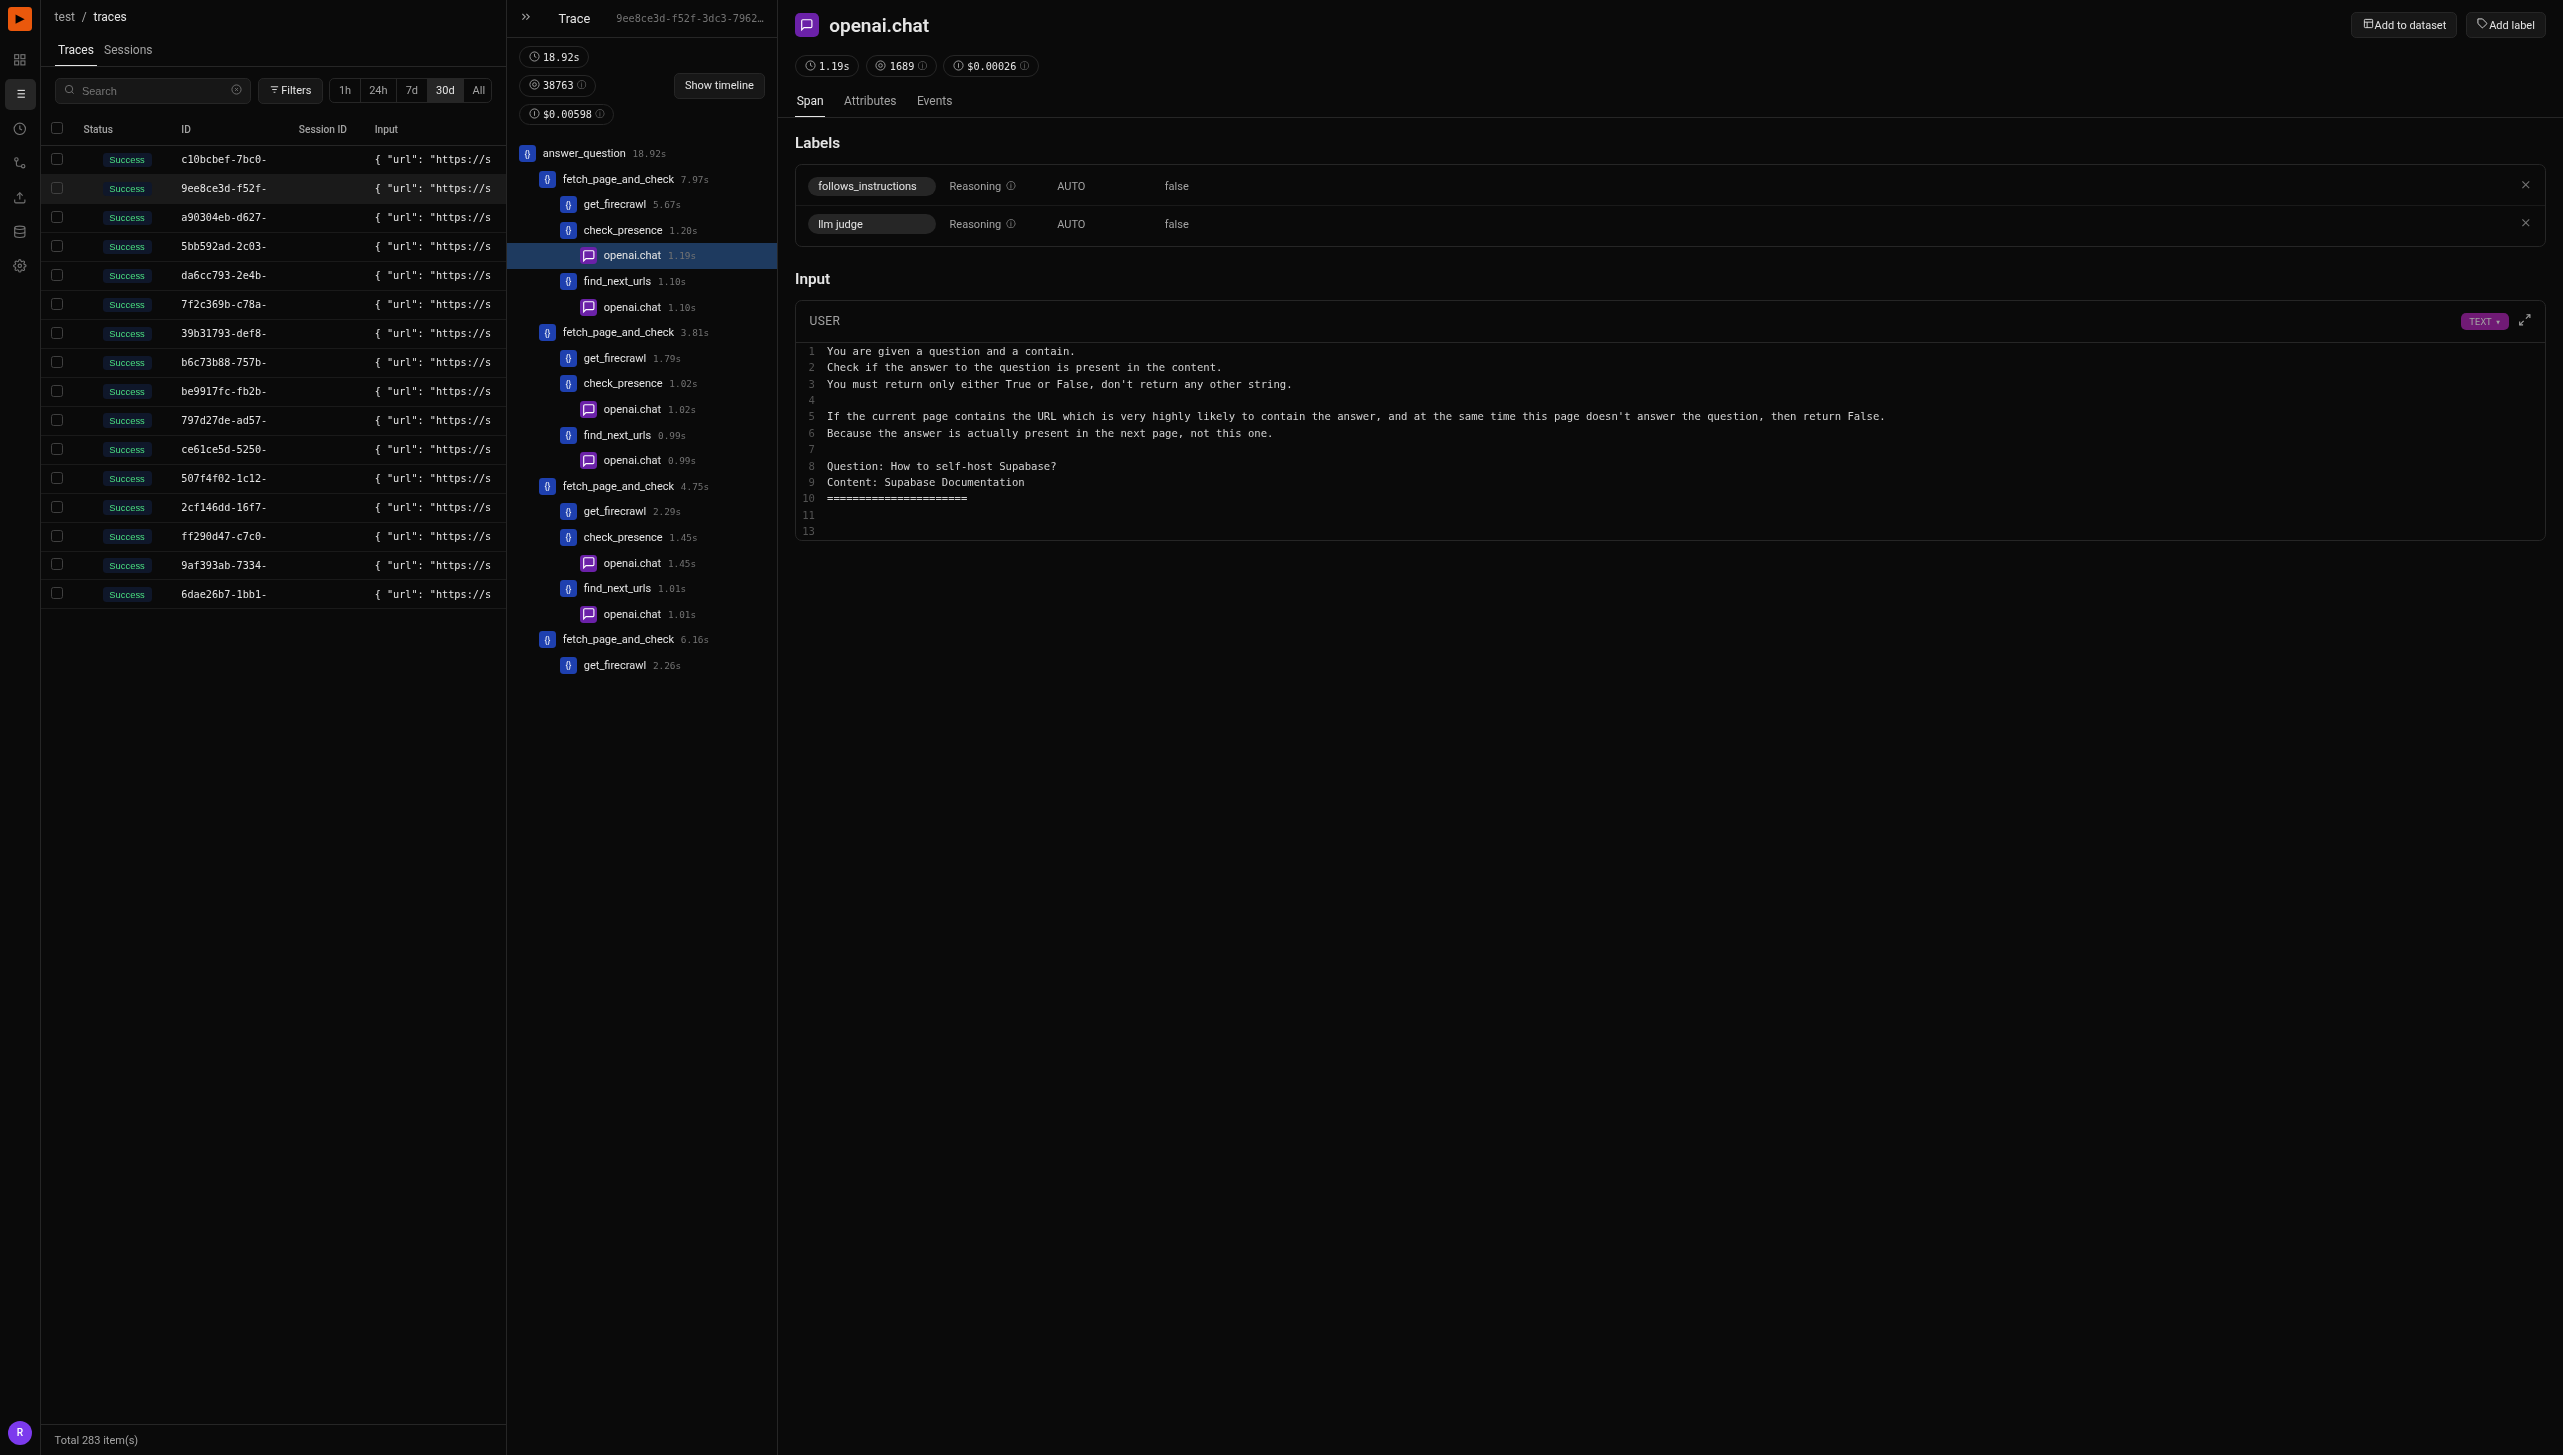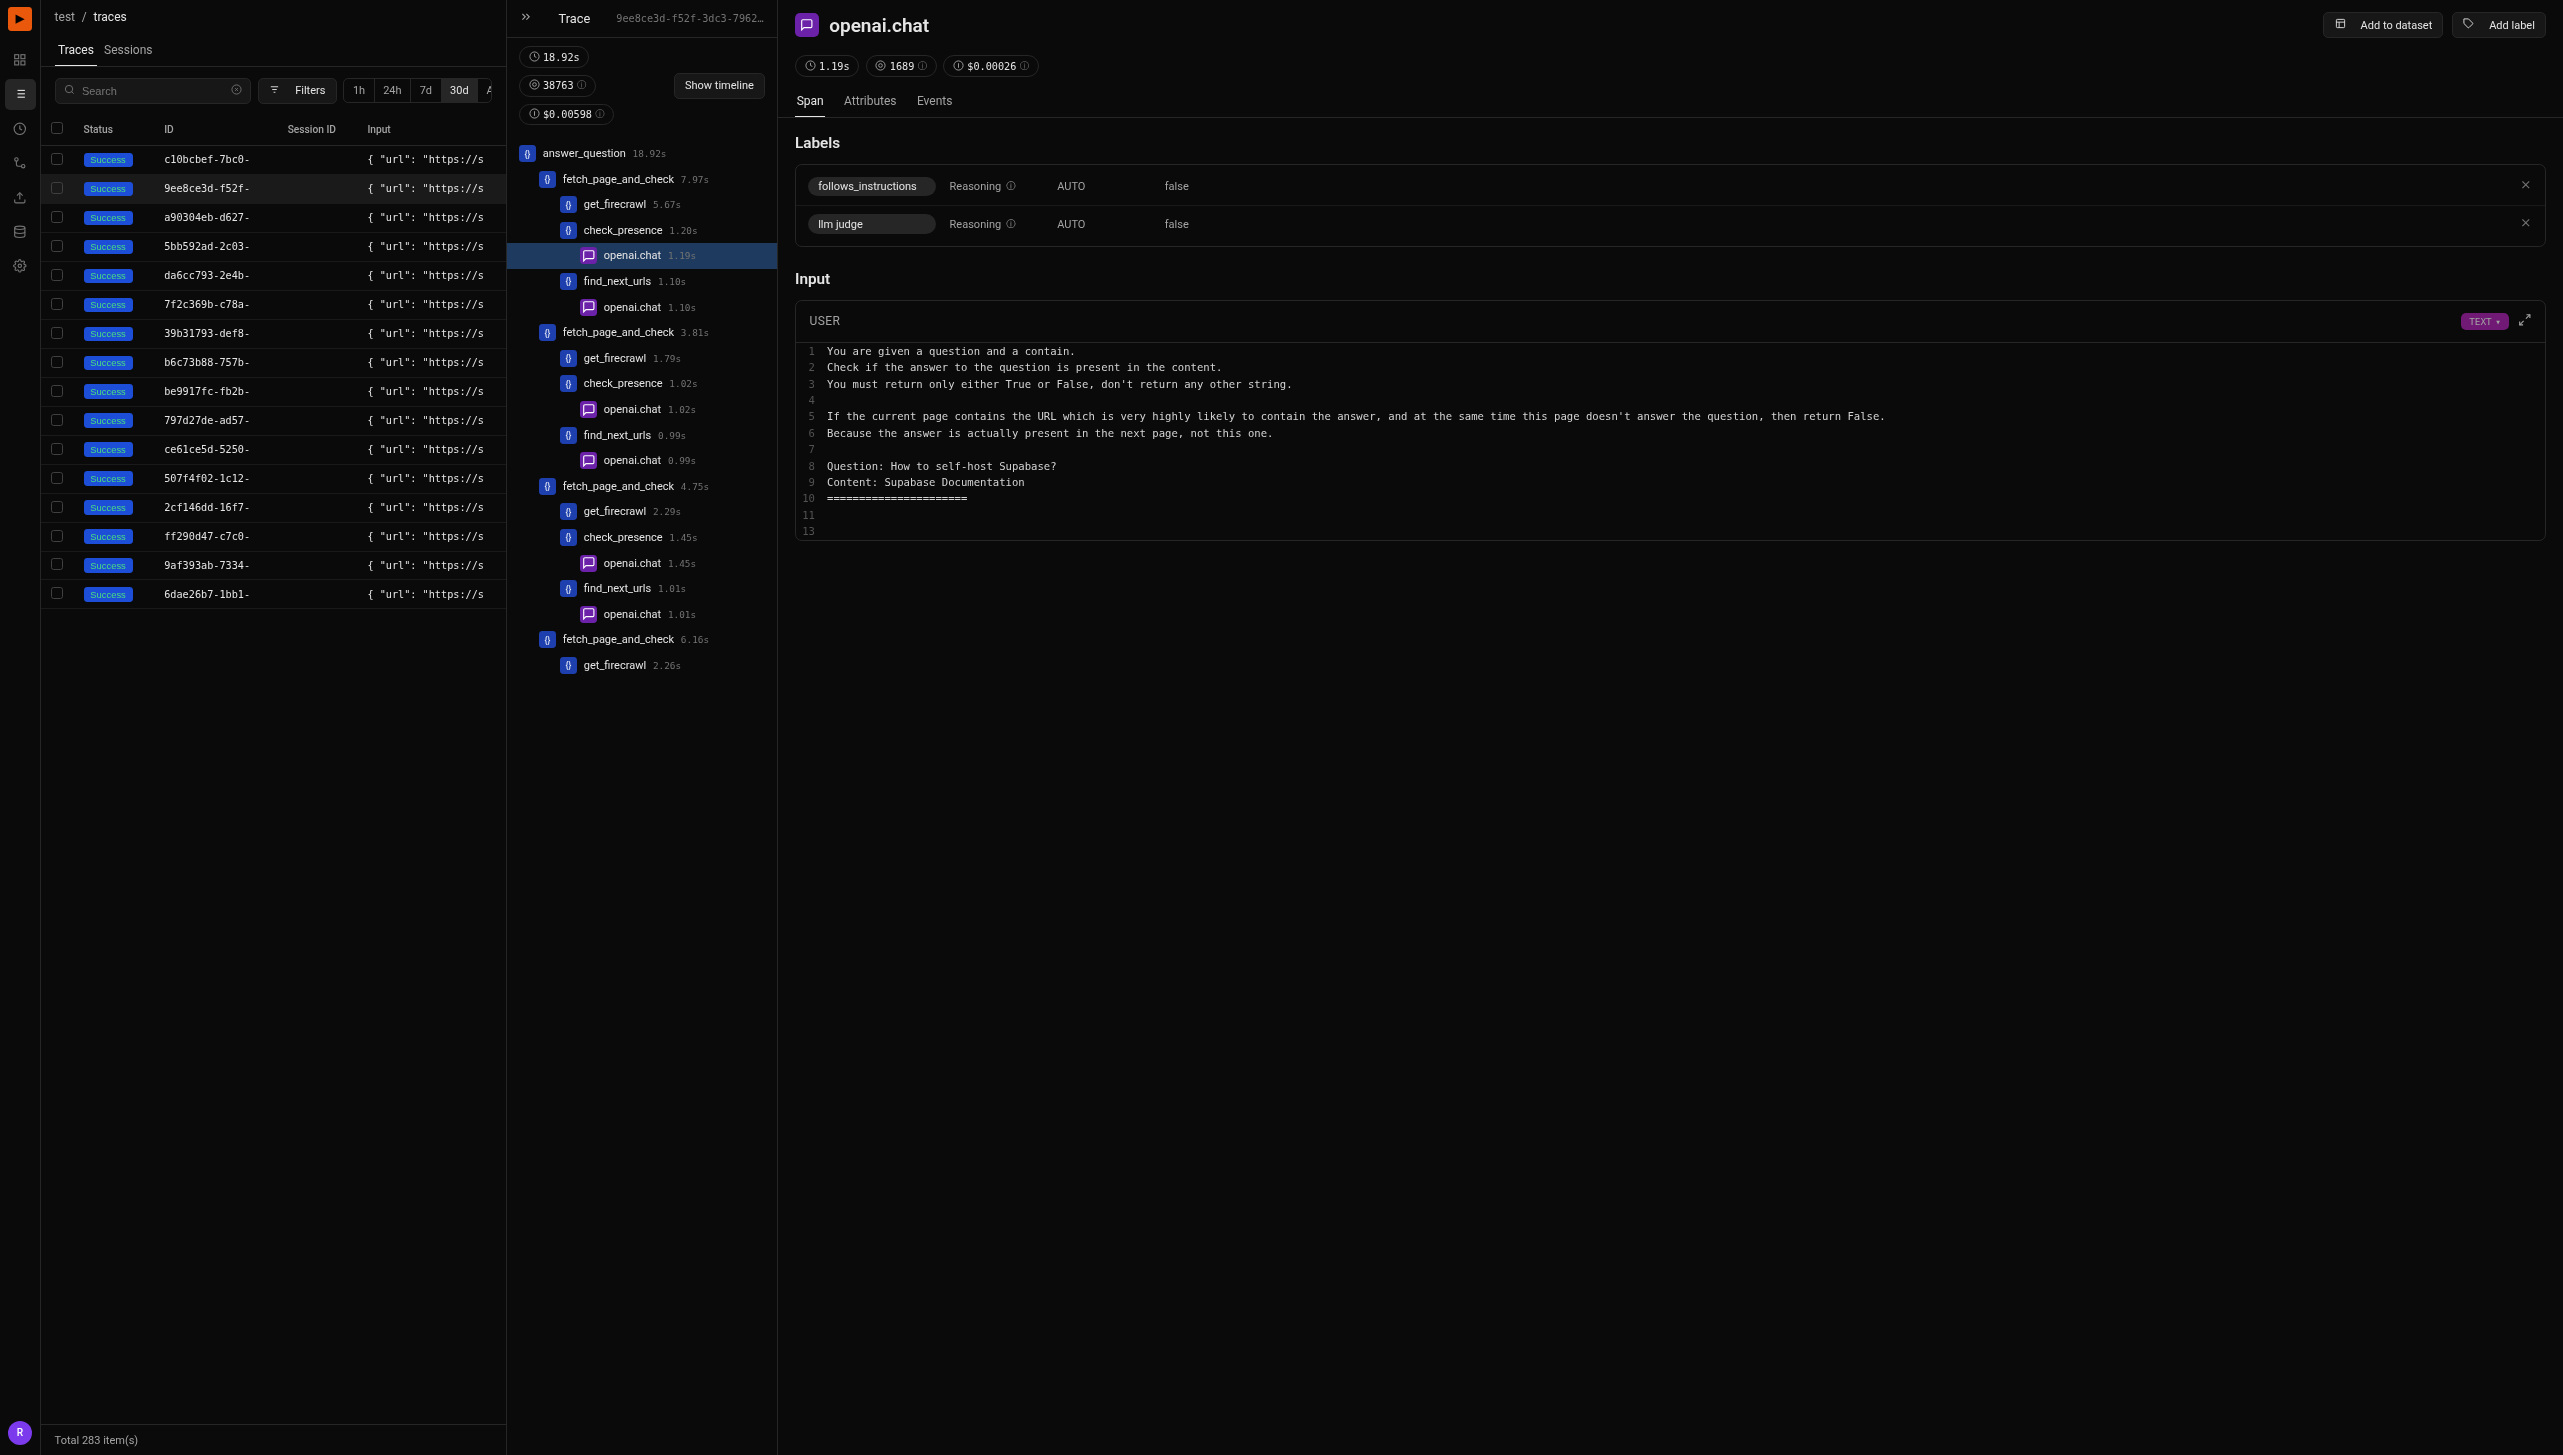--- a/index.html
+++ b/index.html
@@ -94,21 +94,21 @@
     .search-box input {
       flex: 1;
       background: transparent;
       border: none;
       color: #e5e5e5;
       outline: none;
       font-size: 11px;
     }
     .search-box .clear { color: #737373; cursor: pointer; }
     .btn {
-      display: flex; align-items: center; gap: 15px;
+      display: flex; align-items: center; gap: 1px;
       padding: 5.1px 10.2px;
       background: #171717;
       border: 0.9px solid #262626;
       border-radius: 5.1px;
       color: #e5e5e5;
       cursor: pointer;
       font-size: 11px;
     }
     .time-range { display: flex; border: 0.9px solid #262626; border-radius: 5.1px; overflow: hidden; }
     .time-range .tr {
@@ -141,25 +141,26 @@
       white-space: nowrap;
       overflow: hidden;
       text-overflow: ellipsis;
       max-width: 128px;
     }
     tbody tr { cursor: pointer; }
     tbody tr.selected { background: #1a1a1a; }
     .badge-success {
       display: inline-block;
       padding: 1.7px 6.8px;
-      background: #1d4ed8;
+      background: #0f172a;
       color: #4ade80;
       border-radius: 3.4px;
       font-size: 9.4px;
       font-family: -apple-system, sans-serif;
+      margin-left: 19px;
     }
     .chk { width: 12px; height: 12px; border: 0.9px solid #404040; border-radius: 2.6px; display: inline-block; }
 
     .footer-count {
       padding: 8.5px 13.6px;
       border-top: 0.9px solid #262626;
       color: #a3a3a3;
       font-size: 11px;
     }
 

